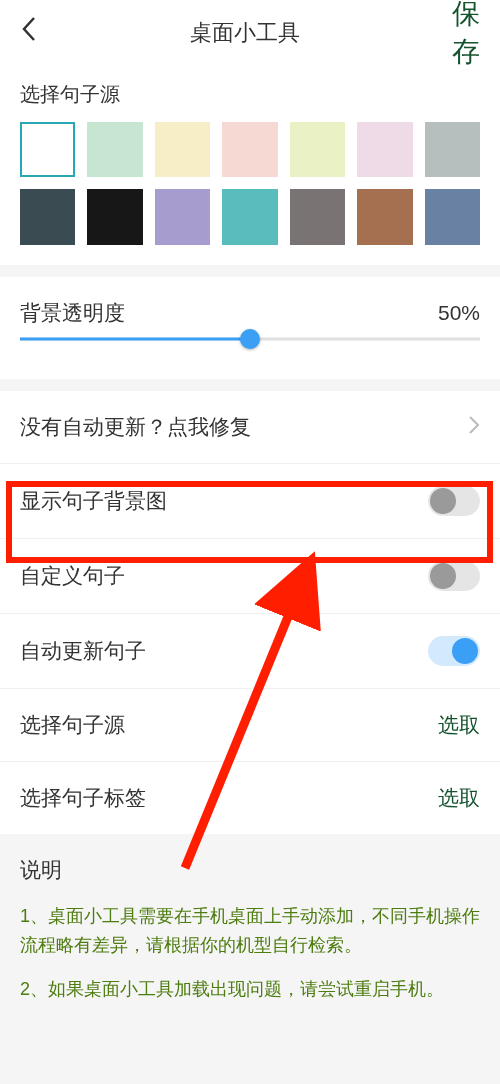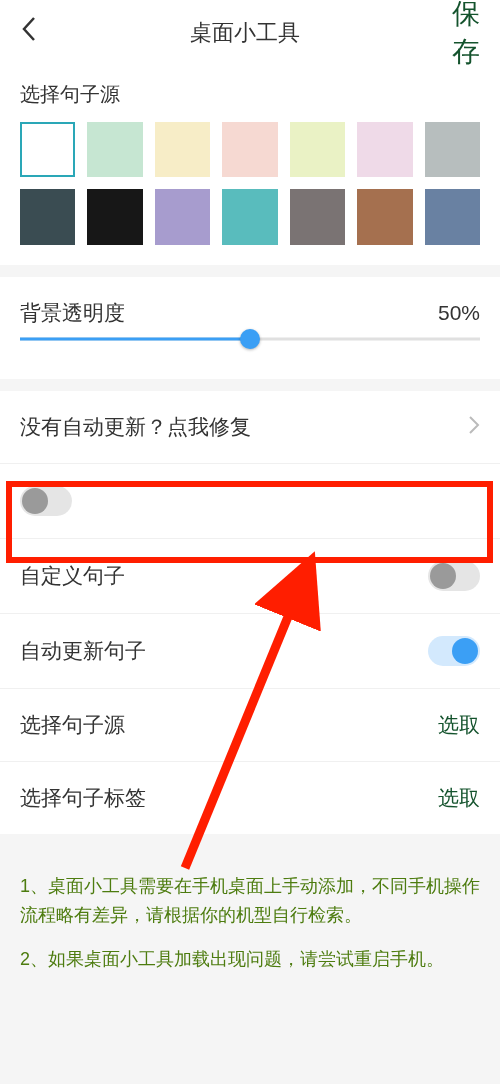--- a/index.html
+++ b/index.html
@@ -222,20 +222,21 @@
 <div class="group">
   <div class="row">
     <span>没有自动更新？点我修复</span>
     <span class="chevron-right">
       <svg width="12" height="20" viewBox="0 0 12 20">
           <path d="M2 2 L10 10 L2 18" stroke="#bbb" stroke-width="2" fill="none"></path>
         </svg>
     </span>
   </div>
   <div class="row">
+    <span>显示句子背景图</span>
     <div class="toggle" id="toggle-showBg">
         <div class="toggle-knob"></div>
       </div>
   </div>
   <div class="row">
     <span>自定义句子</span>
     <div class="toggle" id="toggle-custom">
         <div class="toggle-knob"></div>
       </div>
   </div>
@@ -249,20 +250,21 @@
     <span>选择句子源</span>
     <span class="action-link">选取</span>
   </div>
   <div class="row">
     <span>选择句子标签</span>
     <span class="action-link">选取</span>
   </div>
 </div>
 
 <div class="description">
+  <h3>说明</h3>
   <p>1、桌面小工具需要在手机桌面上手动添加，不同手机操作流程略有差异，请根据你的机型自行检索。</p>
   <p>2、如果桌面小工具加载出现问题，请尝试重启手机。</p>
 </div>
 
 <div class="highlight-box" style="left:6px; top:481px; width:487px; height:82px;"></div>
 
 <svg class="arrow-svg" style="left:0; top:0;" width="500" height="1084">
   <defs>
     <marker id="arrowhead" markerWidth="8" markerHeight="8" refX="6" refY="4" orient="auto">
       <polygon points="0 0, 8 4, 0 8" fill="#ff1e00"></polygon>

